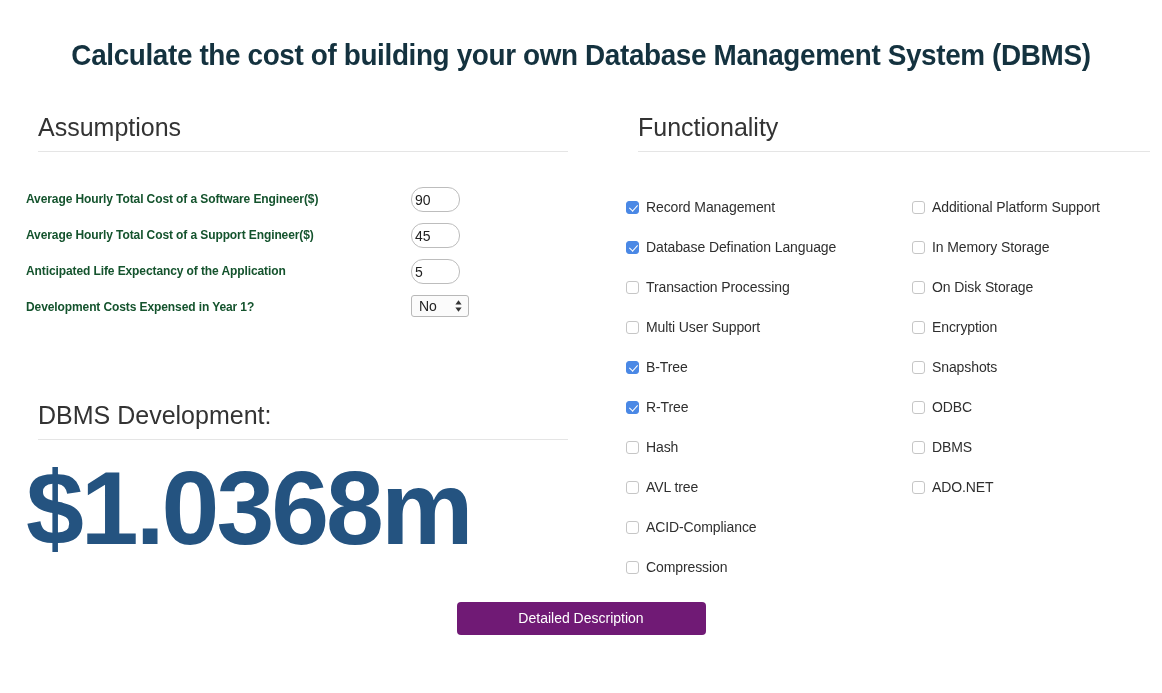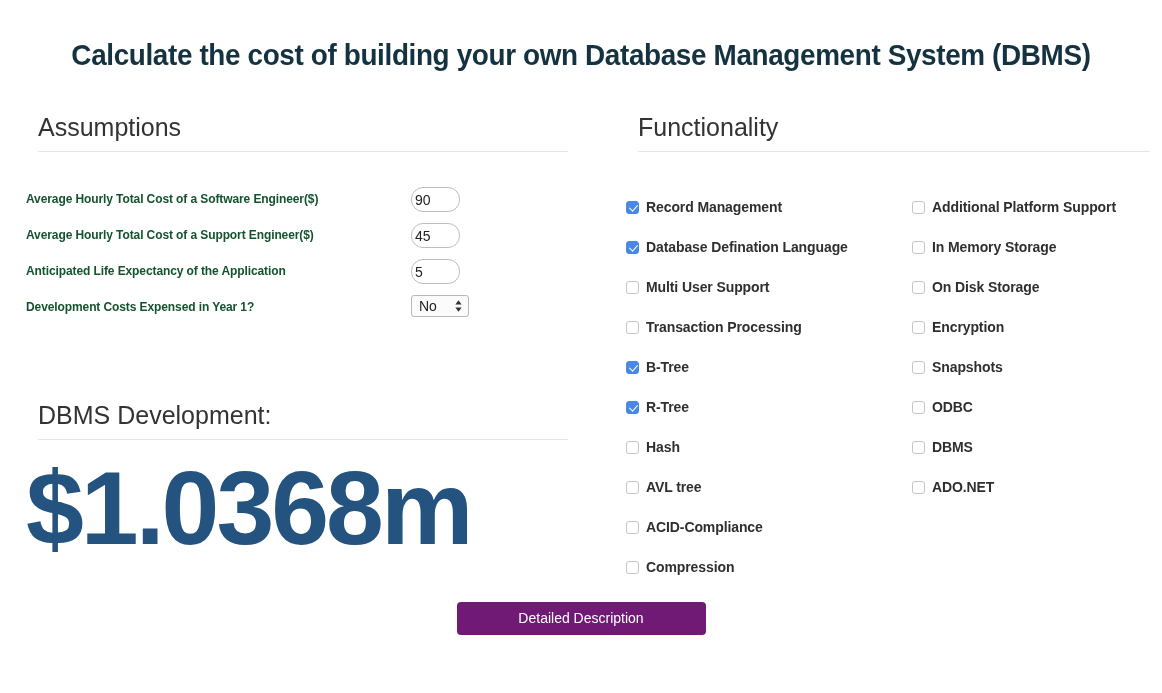--- a/index.html
+++ b/index.html
@@ -187,21 +187,21 @@
     height: 7px;
     border: solid #ffffff;
     border-width: 0 1.8px 1.8px 0;
     transform: rotate(42deg);
   }
   .cb.focused {
     box-shadow: 0 0 0 3px rgba(130,130,130,0.55);
   }
   .check-label {
     font-size: 14px;
-    font-weight: bold;
+    font-weight: normal;
     color: #2f2f2f;
     white-space: nowrap;
     letter-spacing: -0.1px;
   }
 
   
   .btn-wrap {
     position: absolute;
     left: 0;
     top: 602px;
@@ -269,25 +269,25 @@
         <div class="check-row">
           <span class="cb checked"></span>
           <span class="check-label">Record Management</span>
         </div>
         <div class="check-row">
           <span class="cb checked"></span>
           <span class="check-label">Database Defination Language</span>
         </div>
         <div class="check-row">
           <span class="cb"></span>
+          <span class="check-label">Transaction Processing</span>
+        </div>
+        <div class="check-row">
+          <span class="cb"></span>
           <span class="check-label">Multi User Support</span>
-        </div>
-        <div class="check-row">
-          <span class="cb"></span>
-          <span class="check-label">Transaction Processing</span>
         </div>
         <div class="check-row">
           <span class="cb checked"></span>
           <span class="check-label">B-Tree</span>
         </div>
         <div class="check-row">
           <span class="cb checked"></span>
           <span class="check-label">R-Tree</span>
         </div>
         <div class="check-row">

